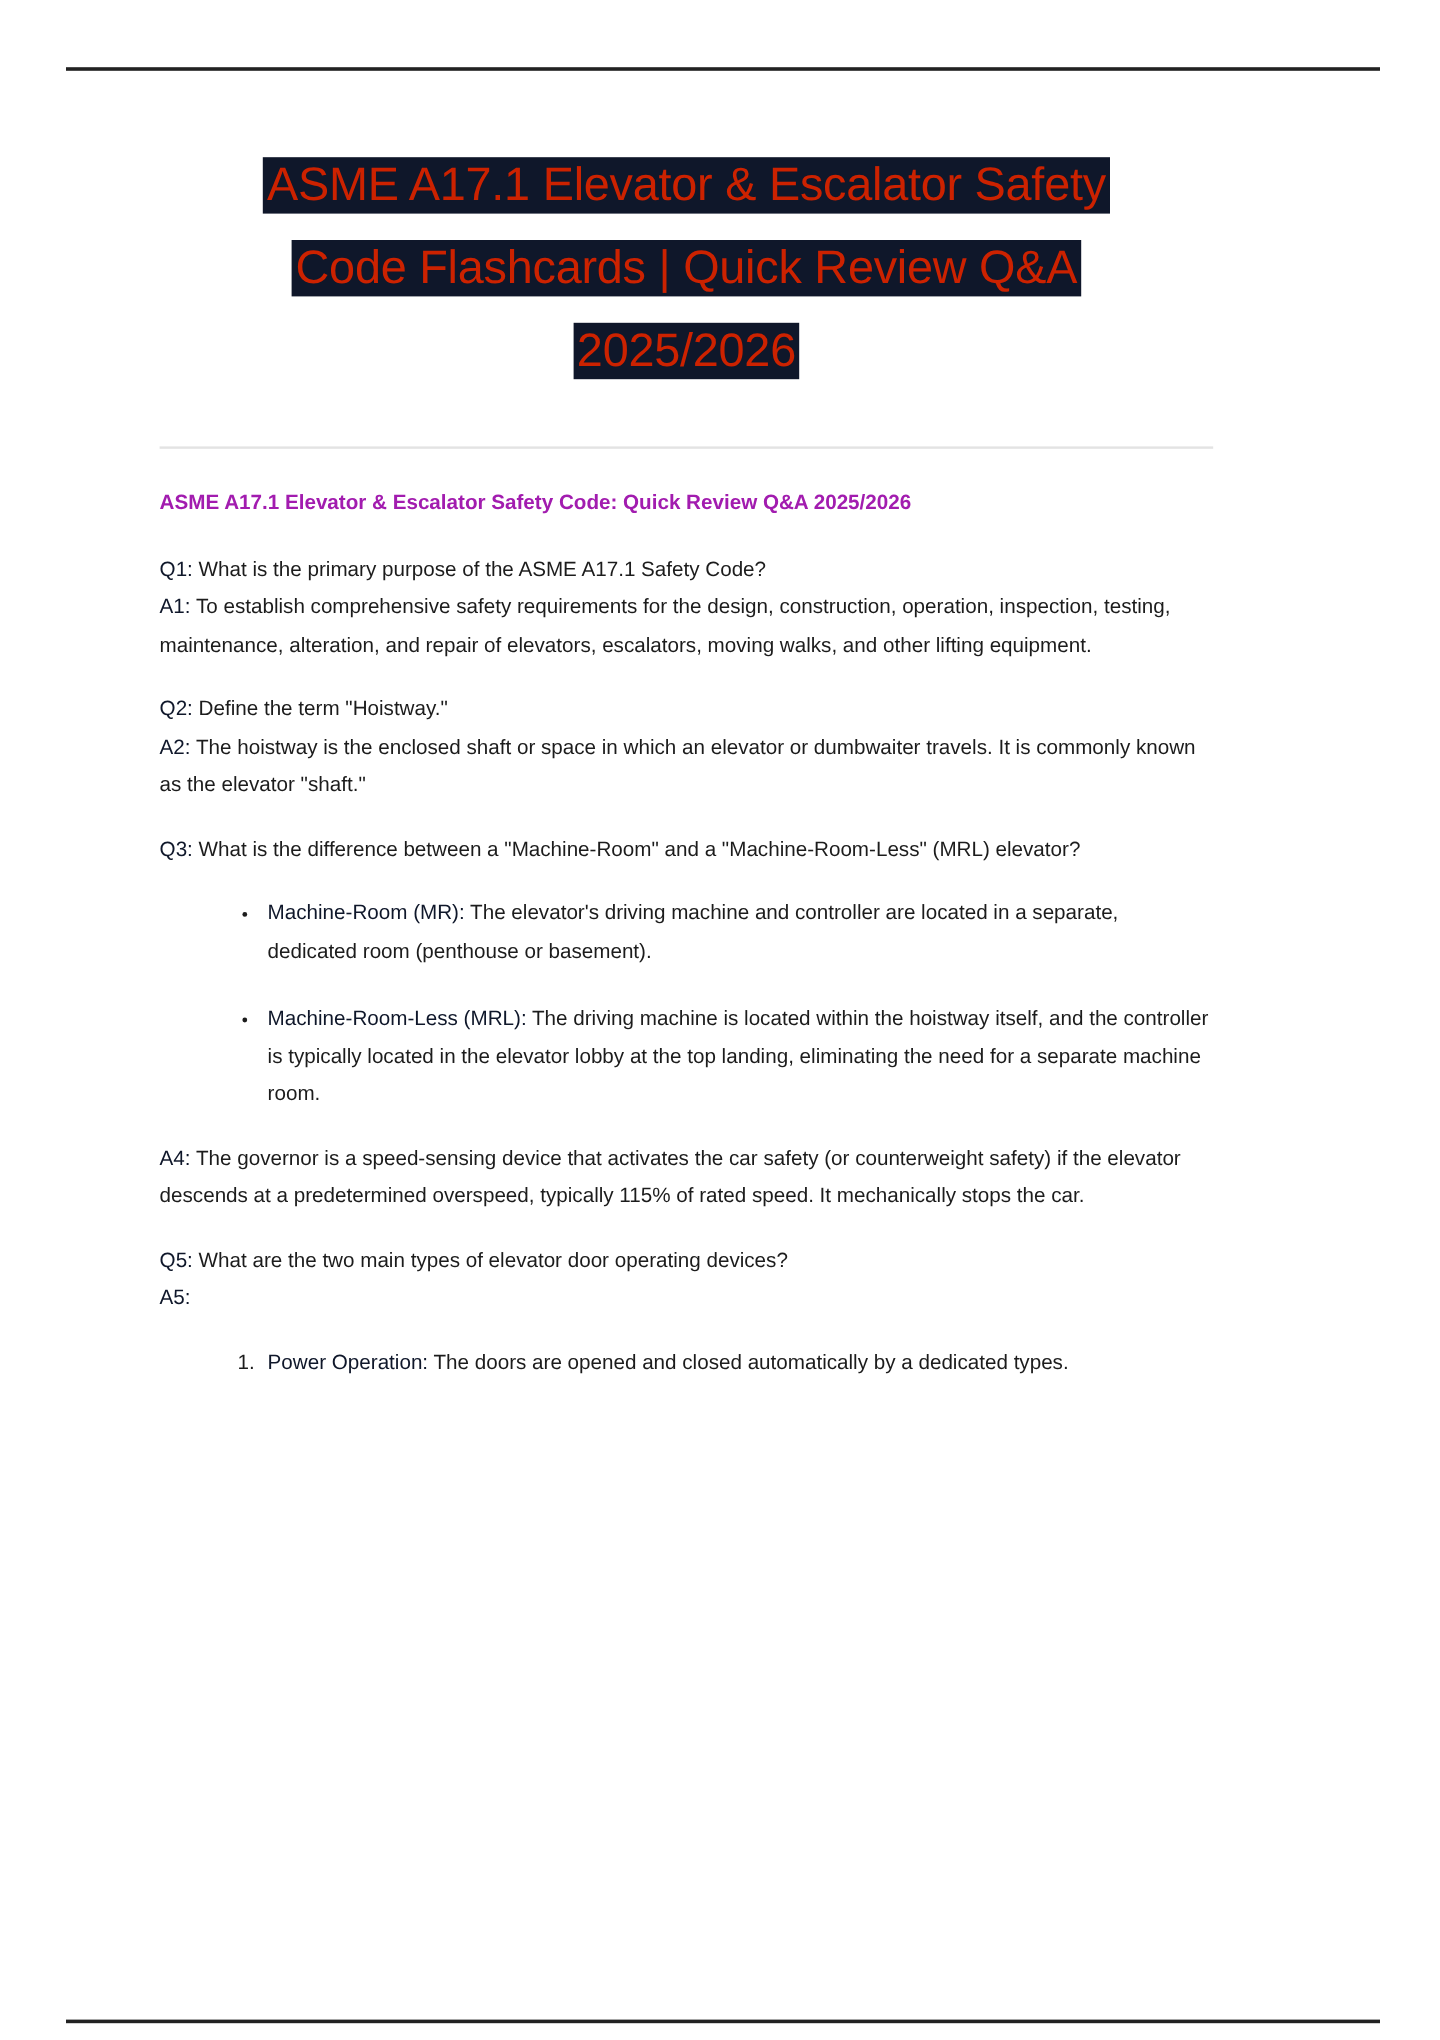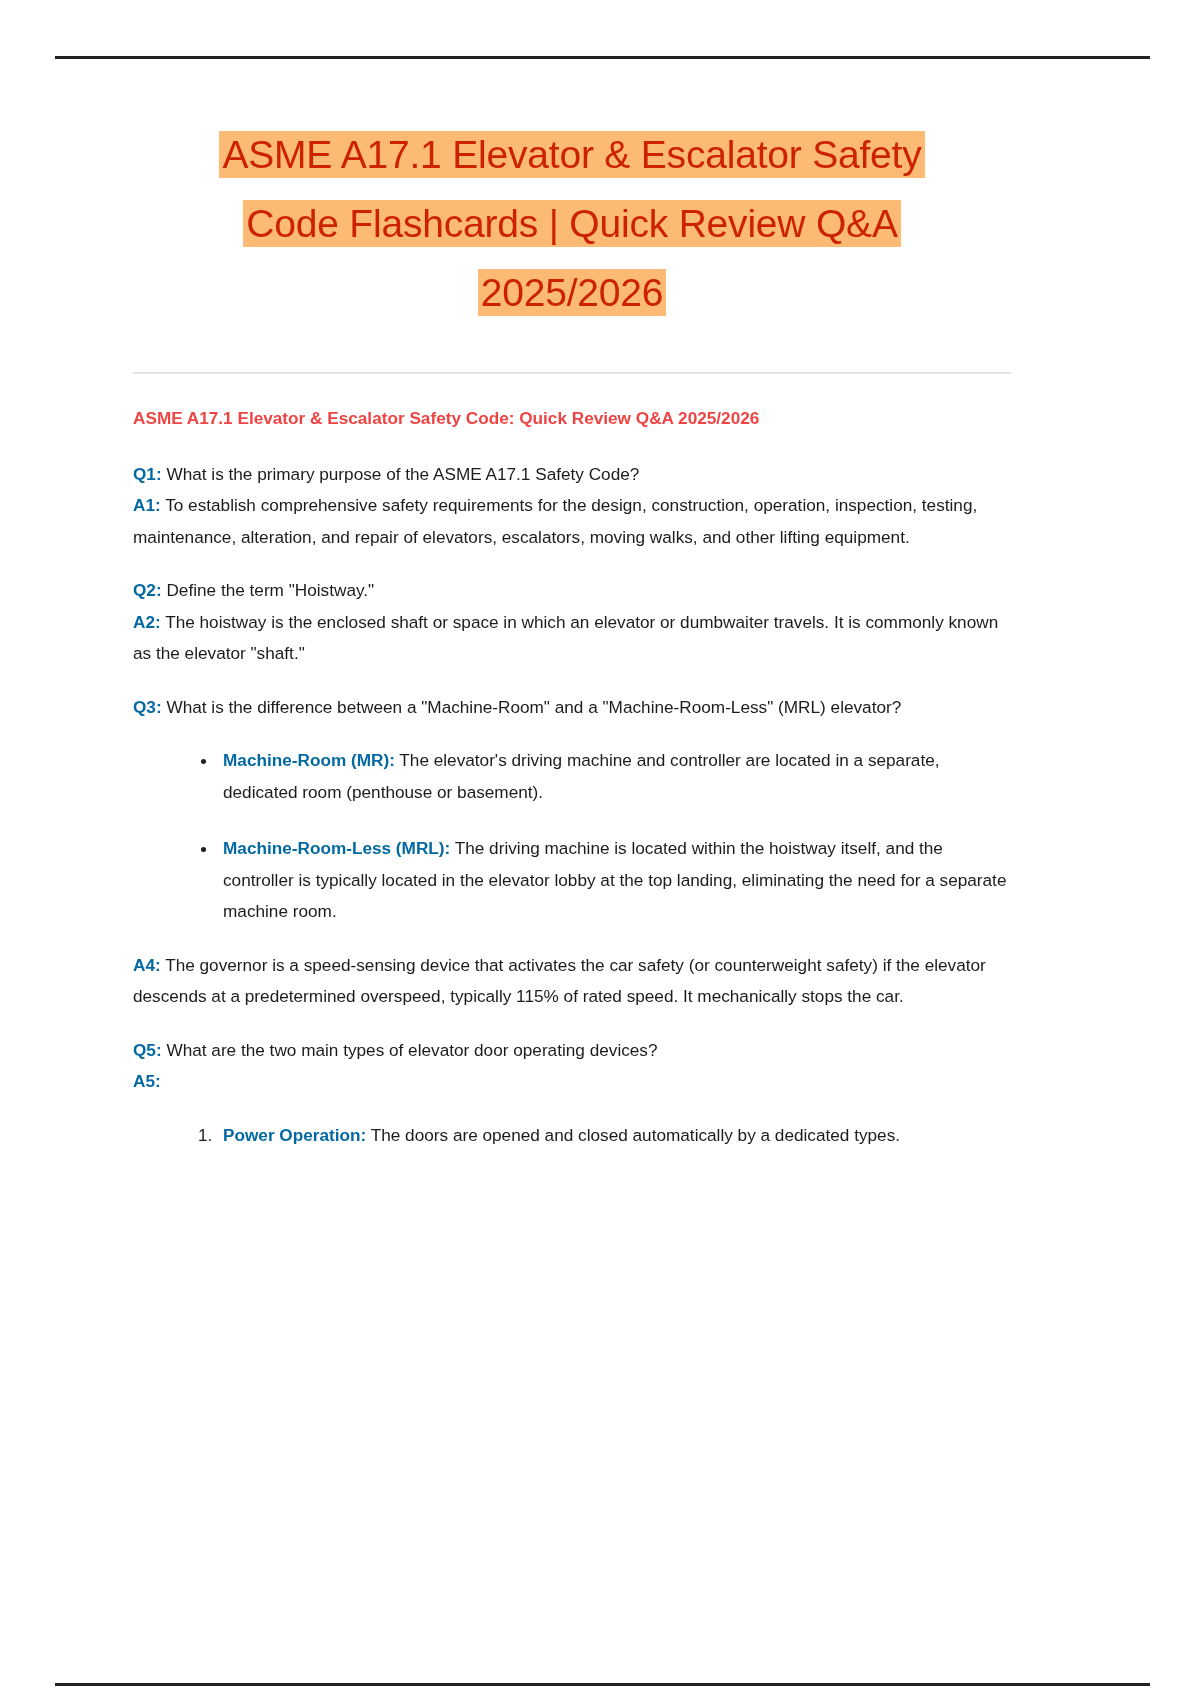--- a/index.html
+++ b/index.html
@@ -53,21 +53,21 @@
     font-family: "Liberation Sans", sans-serif;
     font-size: 39px;
     line-height: 69px;
     font-weight: 400;
     text-align: center;
     color: #cc2200;
     margin: 0 0 0 0;
     letter-spacing: -0.2px;
   }
   .doc-title .hl {
-    background: #fdba74;
+    background: #0f172a;
     padding: 2px 3px;
     box-decoration-break: clone;
     -webkit-box-decoration-break: clone;
   }
   .title-line {
     display: block;
   }
 
   .title-rule {
     margin: 45px 0 0 0;
@@ -84,30 +84,30 @@
     color: #1c1c1c;
   }
   p.tight {
     margin: 0 0 0 0;
   }
   p.tight-last {
     margin: 0 0 22px 0;
   }
 
   .b {
-    font-weight: bold;
-    color: #0369a1;
+    font-weight: normal;
+    color: #0f172a;
   }
 
   .heading-line {
     font-weight: bold;
     font-size: 17.2px;
     line-height: 31.5px;
     margin: 0 0 24px 0;
-    color: #ef4444;
+    color: #a21caf;
   }
 
   ul.bullets, ol.numbers {
     margin: 22px 0 22px 0;
     padding-left: 68px;
   }
   ul.bullets { list-style-type: disc; }
   ol.numbers { list-style-type: decimal; }
 
   ul.bullets li, ol.numbers li {

